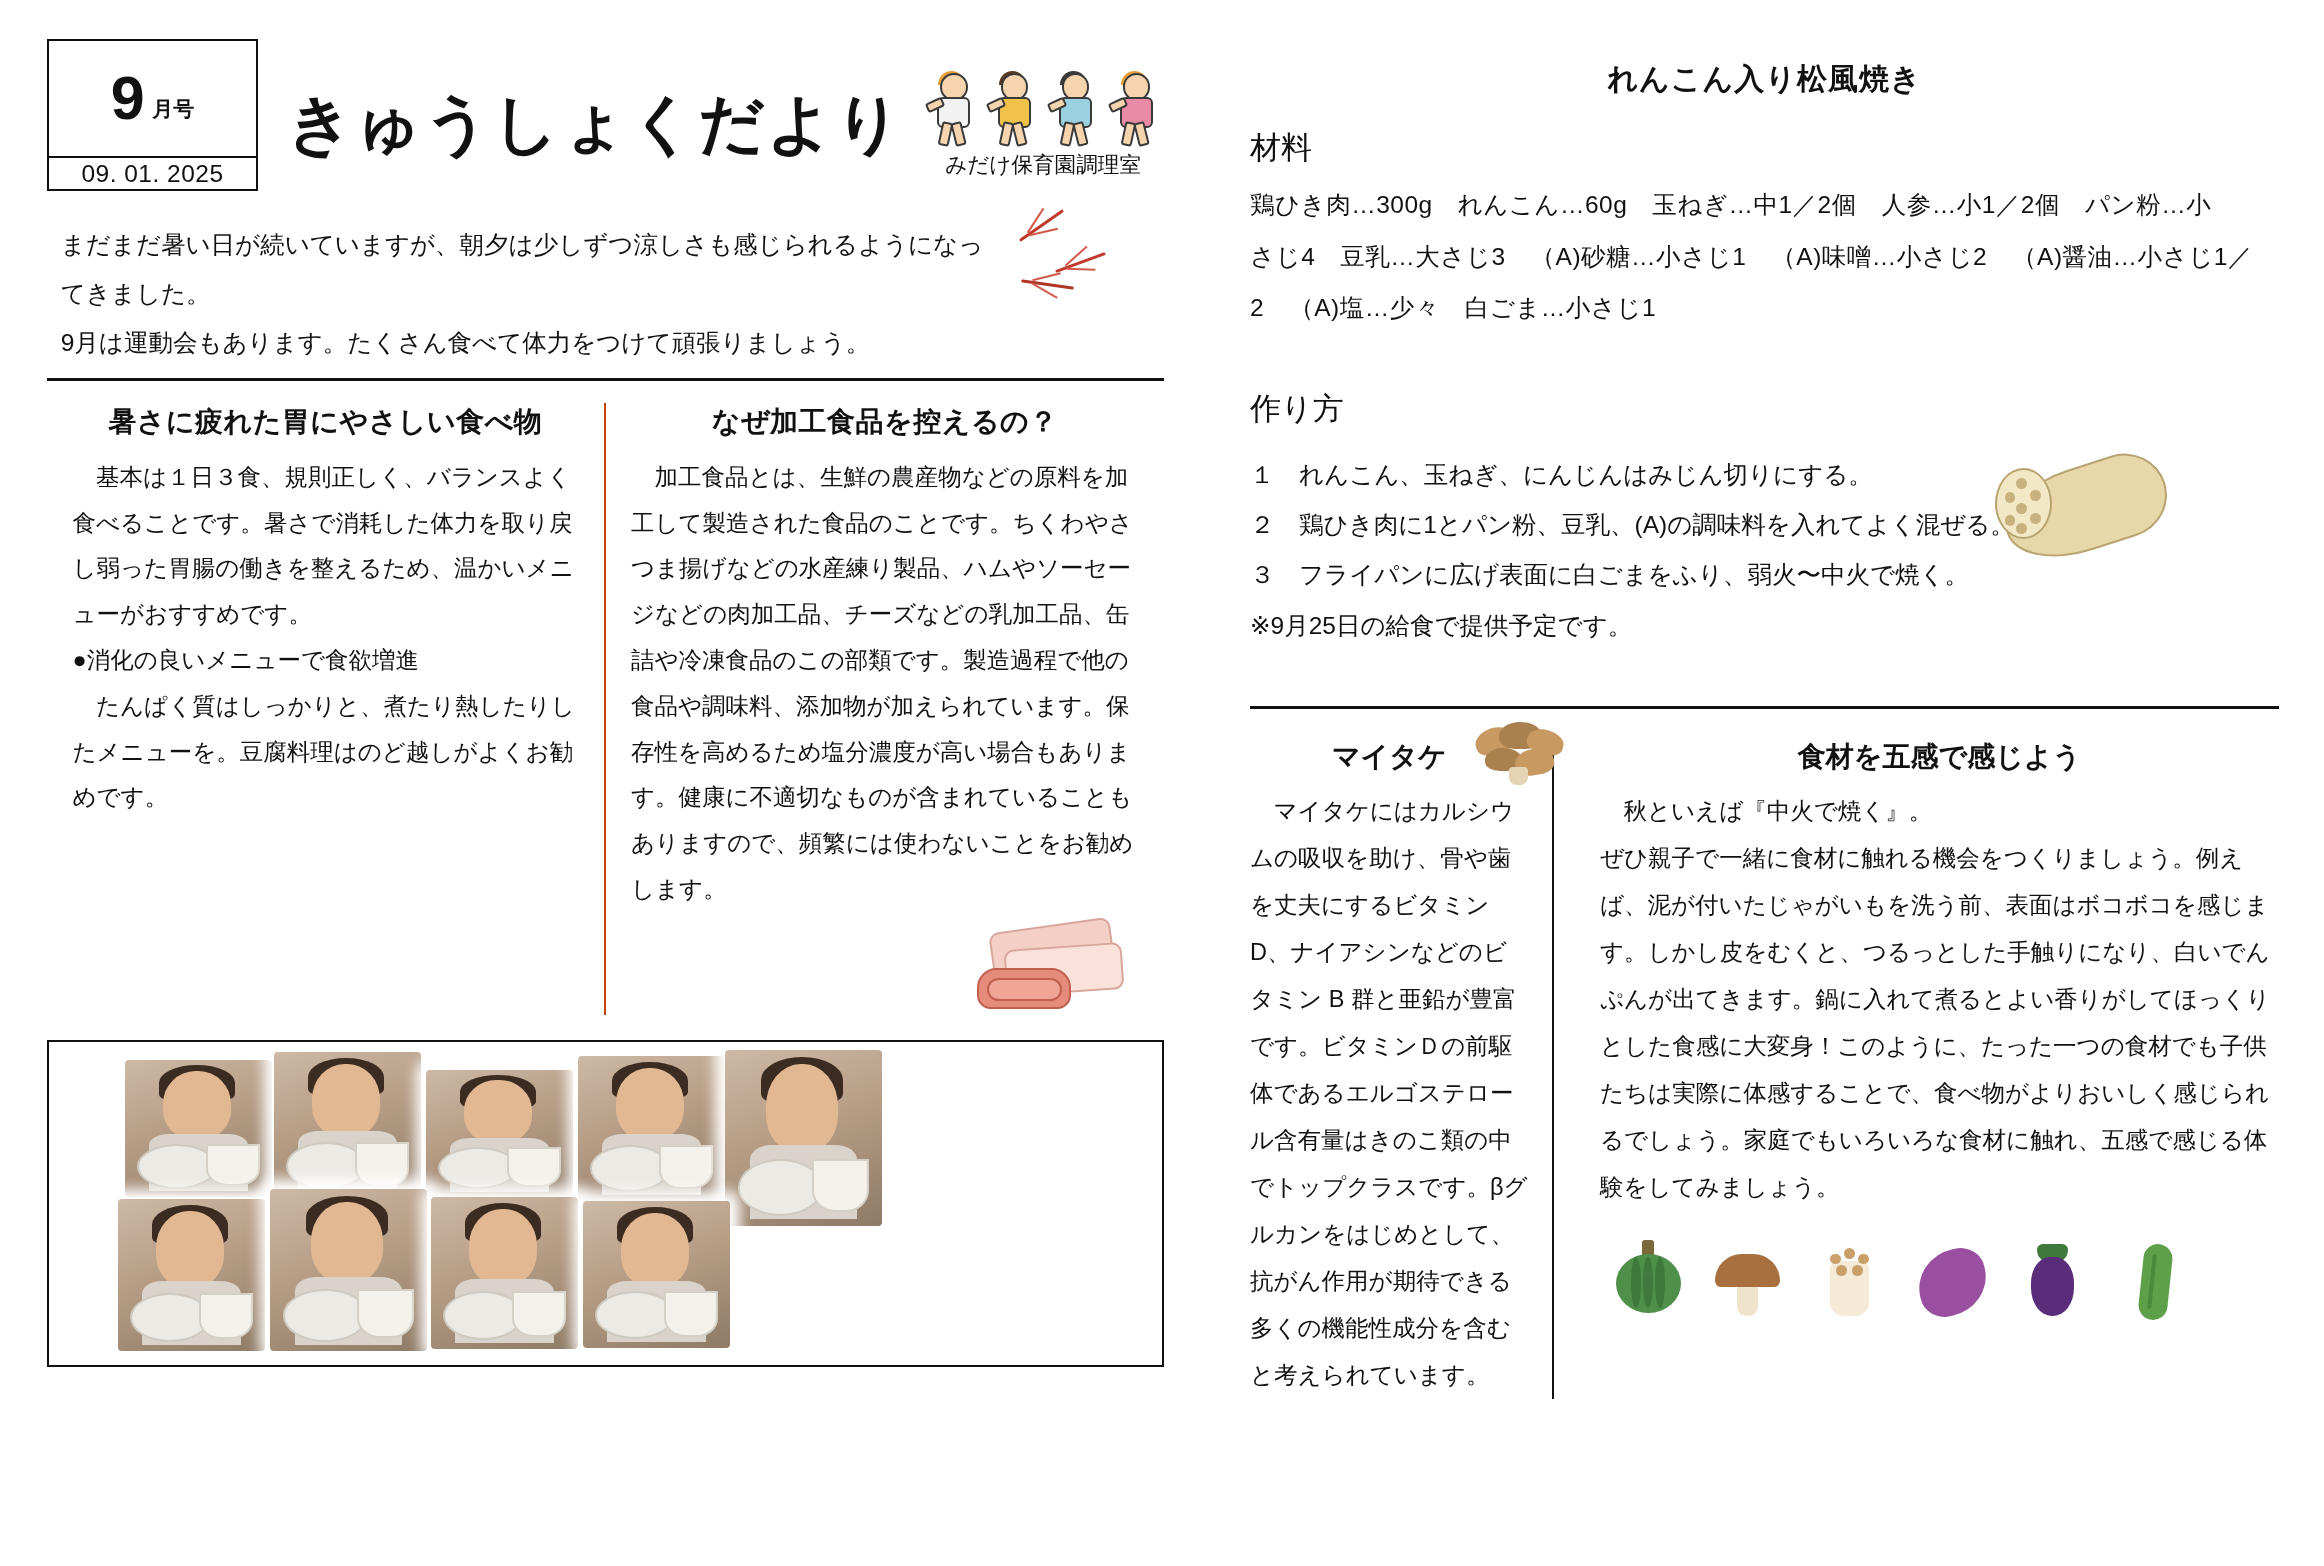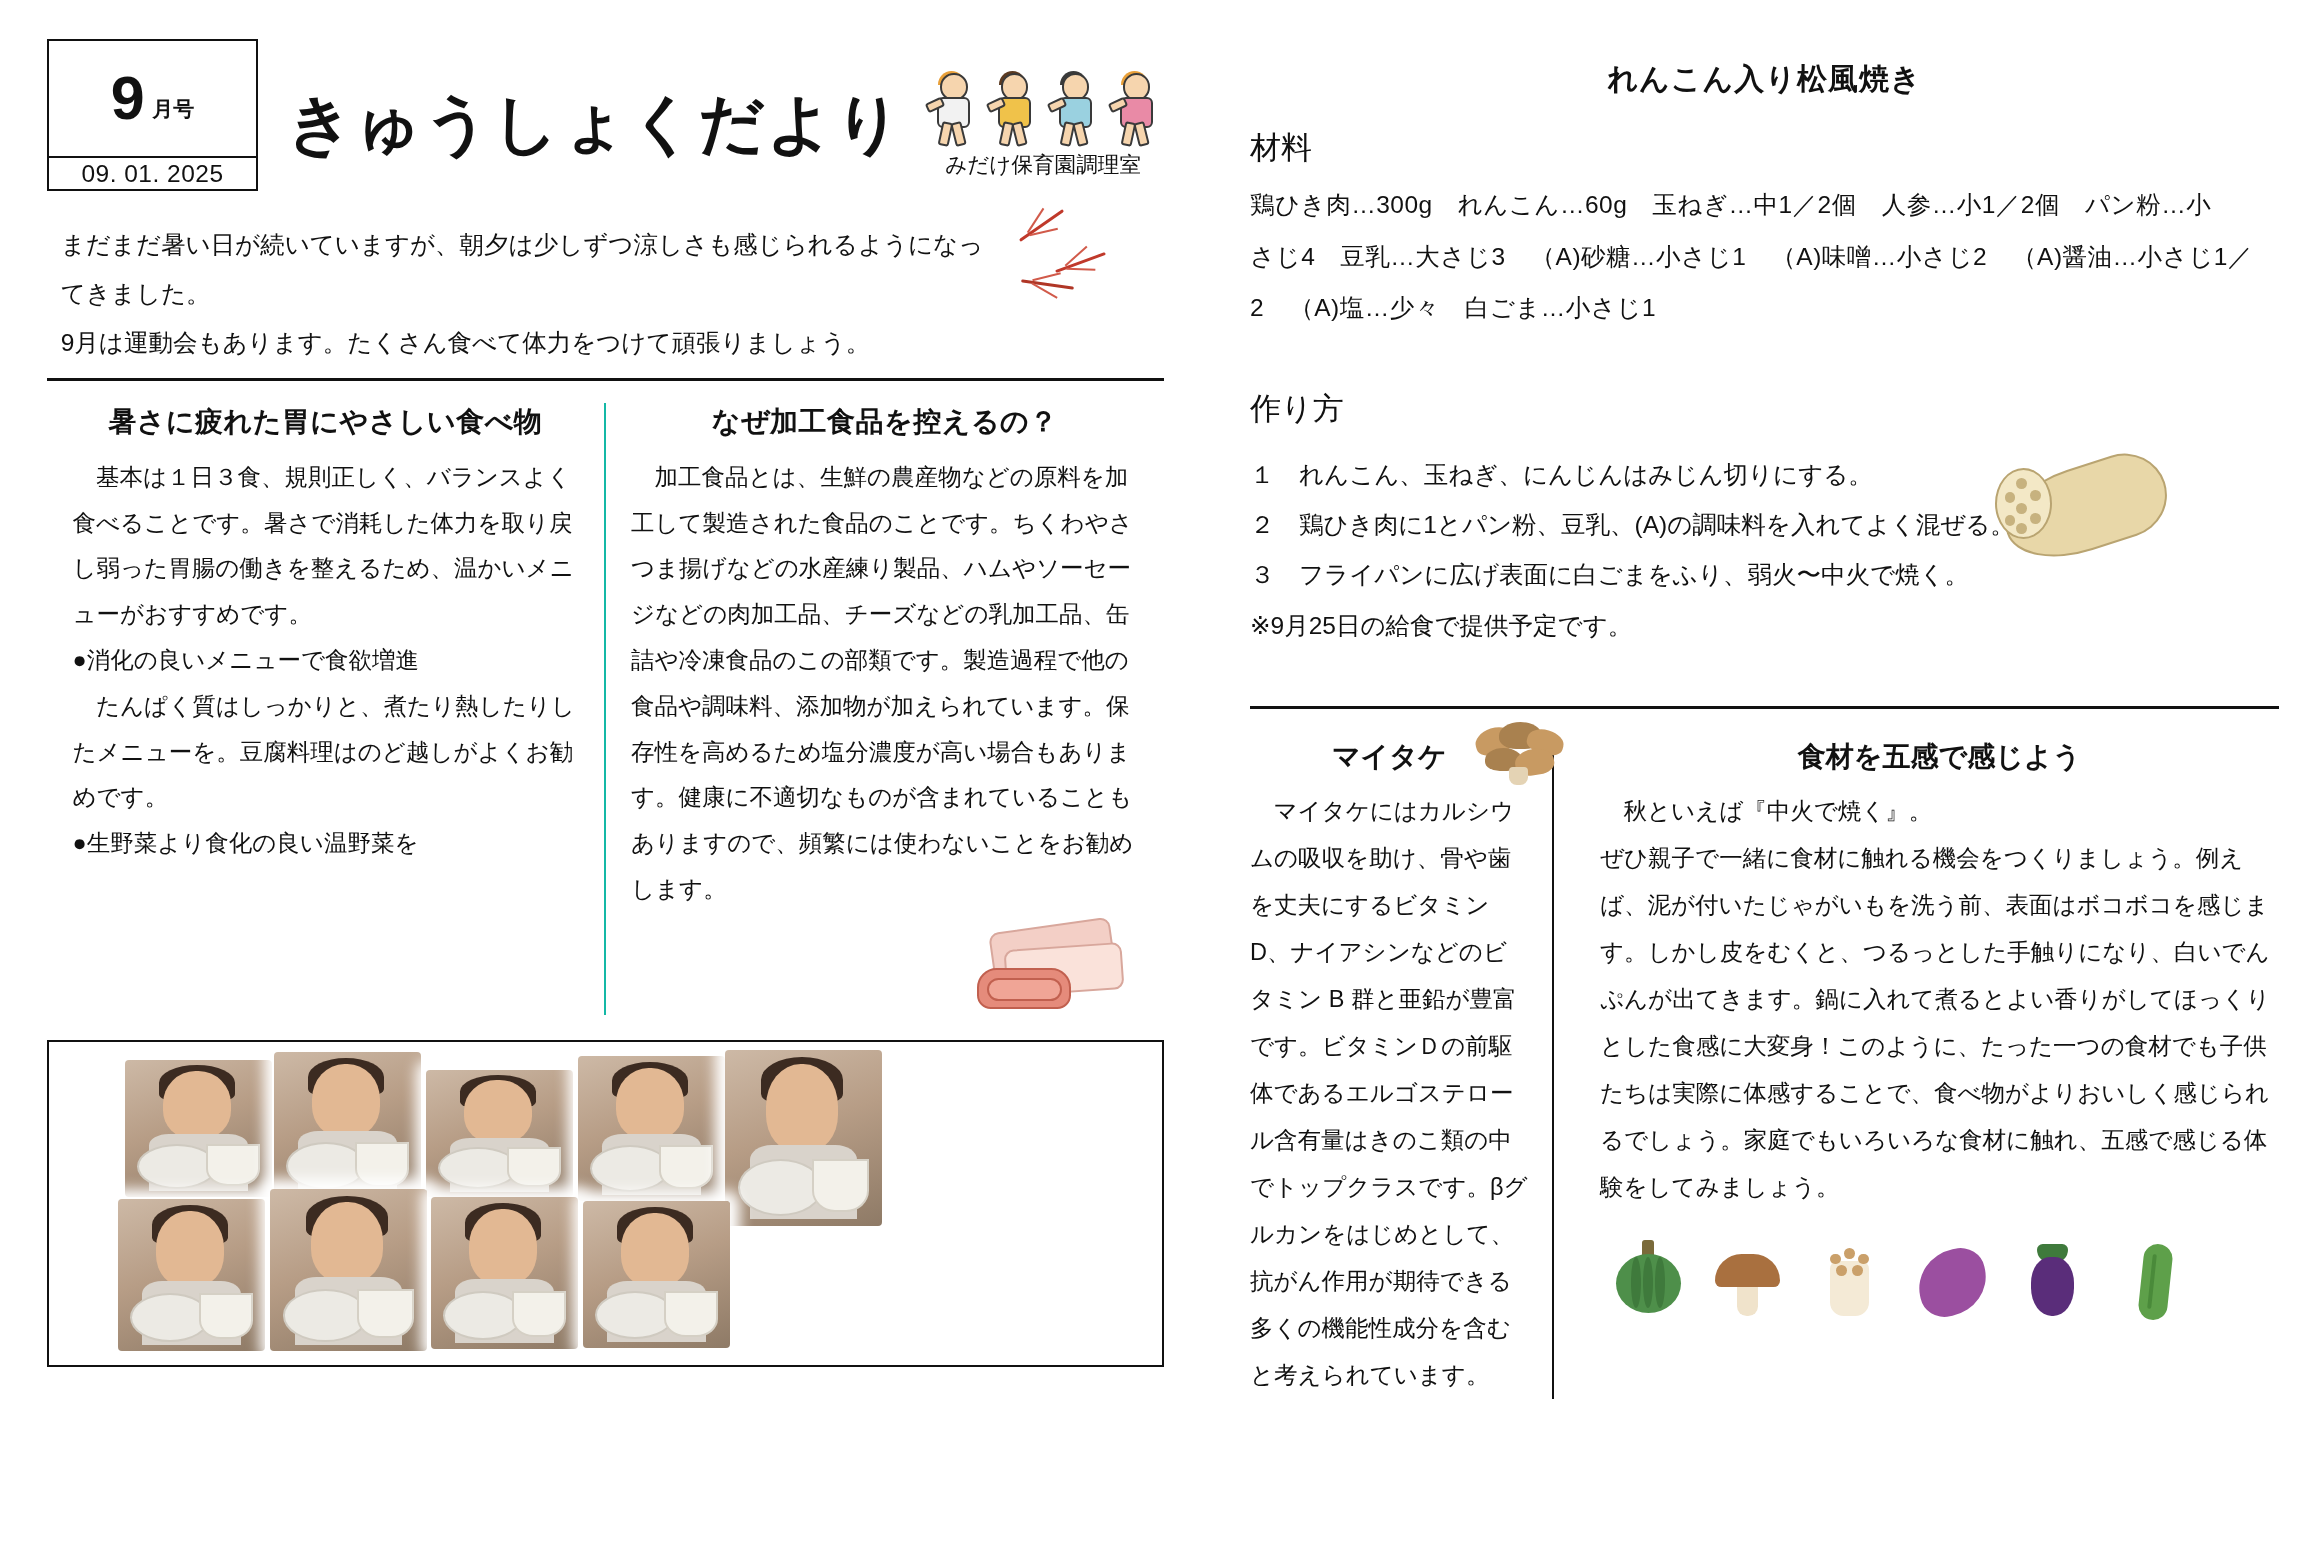--- a/index.html
+++ b/index.html
@@ -210,21 +210,21 @@
   .articles {
     display: flex;
     margin-top: 21.6px;
     position: relative;
   }
   .article {
     width: 50%;
     box-sizing: border-box;
     padding: 0 25.5px;
   }
-  .article.first { border-right: 2px solid #14b8a6; }
+  .article.first { border-right: 2px solid #c2410c; }
   .art-head {
     text-align: center;
     font-size: 28px;
     font-weight: bold;
     letter-spacing: 0.5px;
     margin-bottom: 13.7px;
     white-space: nowrap;
   }
   .art-body {
     font-size: 23.5px;
@@ -533,21 +533,20 @@
 
     <hr class="hr-thick">
 
     <div class="articles">
       <div class="article first">
         <div class="art-head">暑さに疲れた胃にやさしい食べ物</div>
         <div class="art-body">
           <p class="indent">基本は１日３食、規則正しく、バランスよく食べることです。暑さで消耗した体力を取り戻し弱った胃腸の働きを整えるため、温かいメニューがおすすめです。</p>
           <p>●消化の良いメニューで食欲増進</p>
           <p class="indent">たんぱく質はしっかりと、煮たり熱したりしたメニューを。豆腐料理はのど越しがよくお勧めです。</p>
-          <p>●生野菜より食化の良い温野菜を</p>
         </div>
       </div>
       <div class="article">
         <div class="art-head">なぜ加工食品を控えるの？</div>
         <div class="art-body">
           <p class="indent">加工食品とは、生鮮の農産物などの原料を加工して製造された食品のことです。ちくわやさつま揚げなどの水産練り製品、ハムやソーセージなどの肉加工品、チーズなどの乳加工品、缶詰や冷凍食品のこの部類です。製造過程で他の食品や調味料、添加物が加えられています。保存性を高めるため塩分濃度が高い場合もあります。健康に不適切なものが含まれていることもありますので、頻繁には使わないことをお勧めします。</p>
         </div>
         <div class="meat-deco">
           <span class="meat-slice m1"></span>
           <span class="meat-slice m2"></span>

